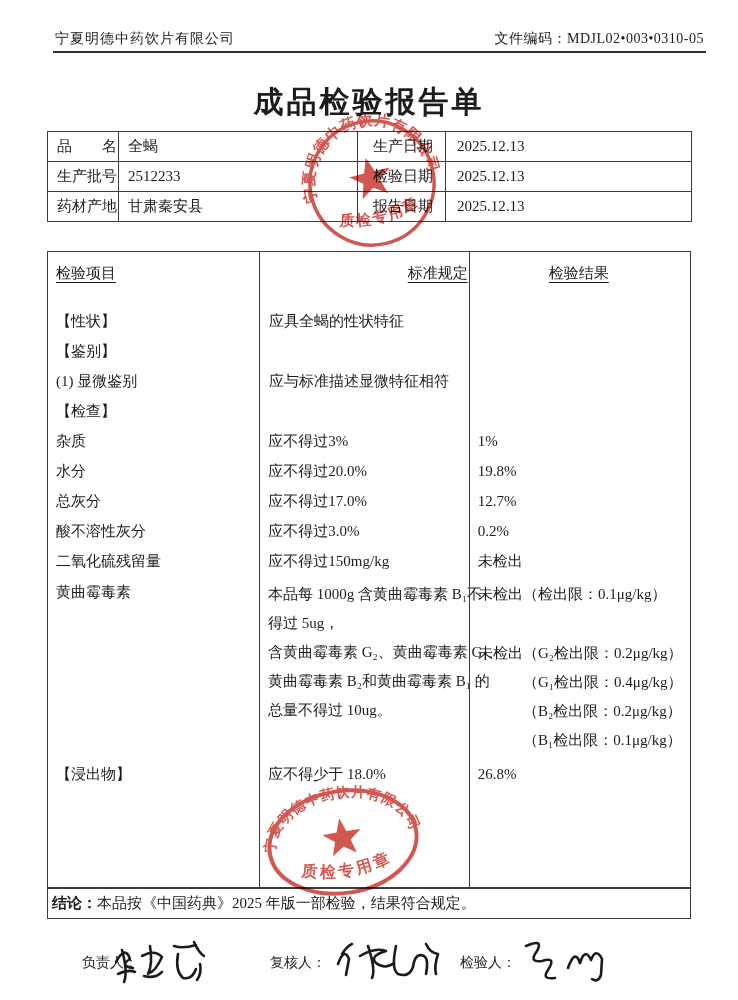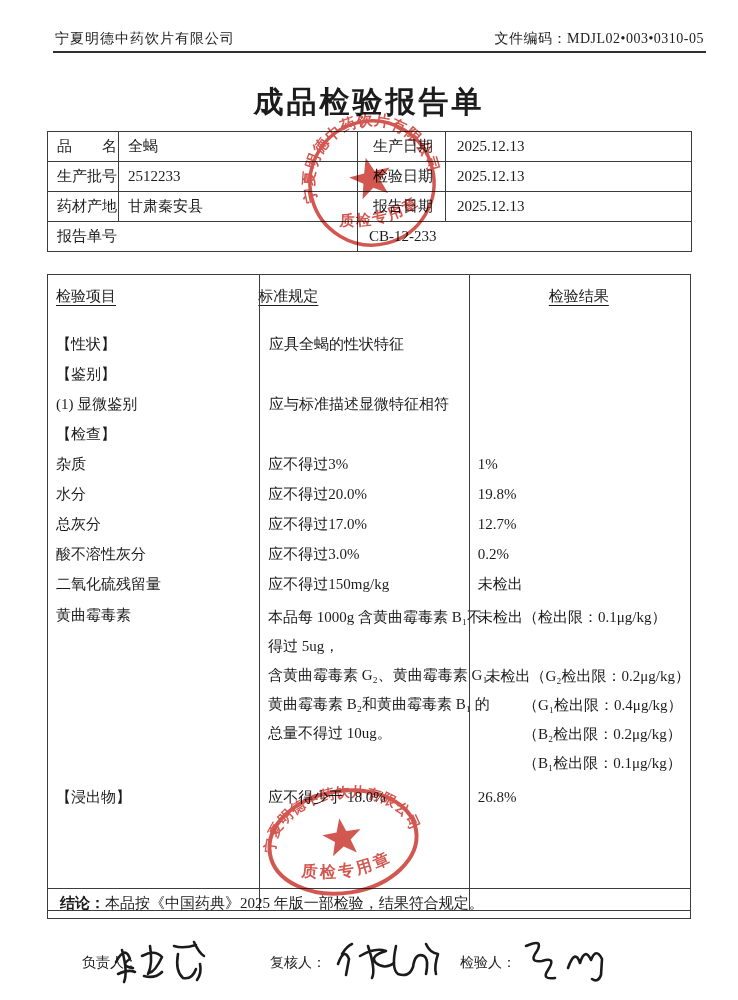--- a/index.html
+++ b/index.html
@@ -16,44 +16,44 @@
          font-size:30px;font-weight:700;letter-spacing:3px;}
   
   .info{position:absolute;left:47px;top:131px;width:644px;border-collapse:collapse;
         font-size:15px;table-layout:fixed;}
   .info td{border:1px solid #3c3c3c;height:29px;padding:0 0 0 9px;vertical-align:middle;
            white-space:nowrap;overflow:hidden;}
   .info td.v2{padding-left:11px;}
   .info td.l2{padding-left:15px;}
   
   .rtable{position:absolute;left:47px;top:251px;width:644px;height:637px;
-          border:1px solid #3c3c3c;font-size:15px;box-sizing:border-box;margin-top:23px;}
+          border:1px solid #3c3c3c;font-size:15px;box-sizing:border-box;}
   .vline{position:absolute;top:0;width:1px;height:100%;background:#3c3c3c;}
   .vl1{left:211px;}  .vl2{left:421px;}
   .rhead{display:flex;height:42px;align-items:center;}
   .rhead .hc{white-space:nowrap;}
   .rhead .h1{width:211px;padding-left:8px;box-sizing:border-box;}
-  .rhead .h2{width:210px;text-align:left;}
+  .rhead .h2{width:210px;text-align:right;}
   .rhead .h3{width:223px;text-align:center;}
   .rhead span{text-decoration:underline;text-underline-offset:4px;}
   .tbody{padding-top:12px;}
   .rrow{display:flex;min-height:30px;align-items:center;}
   .c1{width:211px;padding-left:8px;box-sizing:border-box;}
   .c2{width:210px;padding-left:10px;box-sizing:border-box;}
   .c3{width:223px;padding-left:10px;box-sizing:border-box;}
   .block{display:flex;align-items:flex-start;margin-top:4px;}
   .block .c1{padding-top:3px;}
   .bl{line-height:29px;white-space:nowrap;}
-  .gap-top{margin-top:30px;text-align:right;}
+  .gap-top{margin-top:30px;}
   .indent{padding-left:45px;}
   .extract{margin-top:4px;}
   
   .conclusion{position:absolute;left:47px;top:888px;width:644px;height:31px;
               border:1px solid #3c3c3c;box-sizing:border-box;display:flex;
-              align-items:center;padding-left:12px;font-size:15px;}
+              align-items:center;padding-left:4px;font-size:15px;}
   .conclusion b{font-weight:700;}
   
   .signs{position:absolute;left:0;top:940px;width:738px;height:60px;font-size:14px;}
   .slabel{position:absolute;top:14px;white-space:nowrap;}
   .sl1{left:56px;margin-left:26px;} .sl2{left:270px;} .sl3{left:460px;}
   .sig{position:absolute;}
   .sg1{left:108px;top:-6px;} .sg2{left:330px;top:-10px;} .sg3{left:516px;top:-6px;}
   .sig path{stroke:#1b1b1b;stroke-width:2.6;fill:none;stroke-linecap:round;stroke-linejoin:round;}
   
   .stamp{position:absolute;opacity:.86;mix-blend-mode:multiply;}
@@ -92,24 +92,20 @@
       <td>2512233</td>
       <td class="l2">检验日期</td>
       <td class="v2">2025.12.13</td>
     </tr>
     <tr>
       <td>药材产地</td>
       <td>甘肃秦安县</td>
       <td class="l2">报告日期</td>
       <td class="v2">2025.12.13</td>
     </tr>
-    <tr>
-      <td colspan="2">报告单号</td>
-      <td colspan="2" class="v2">CB-12-233</td>
-    </tr>
   </tbody>
     </table>
 
   <div class="rtable">
     <div class="vline vl1"></div>
     <div class="vline vl2"></div>
 
     <div class="rhead">
       <div class="hc h1"><span>检验项目</span></div>
       <div class="hc h2"><span>标准规定</span></div>

